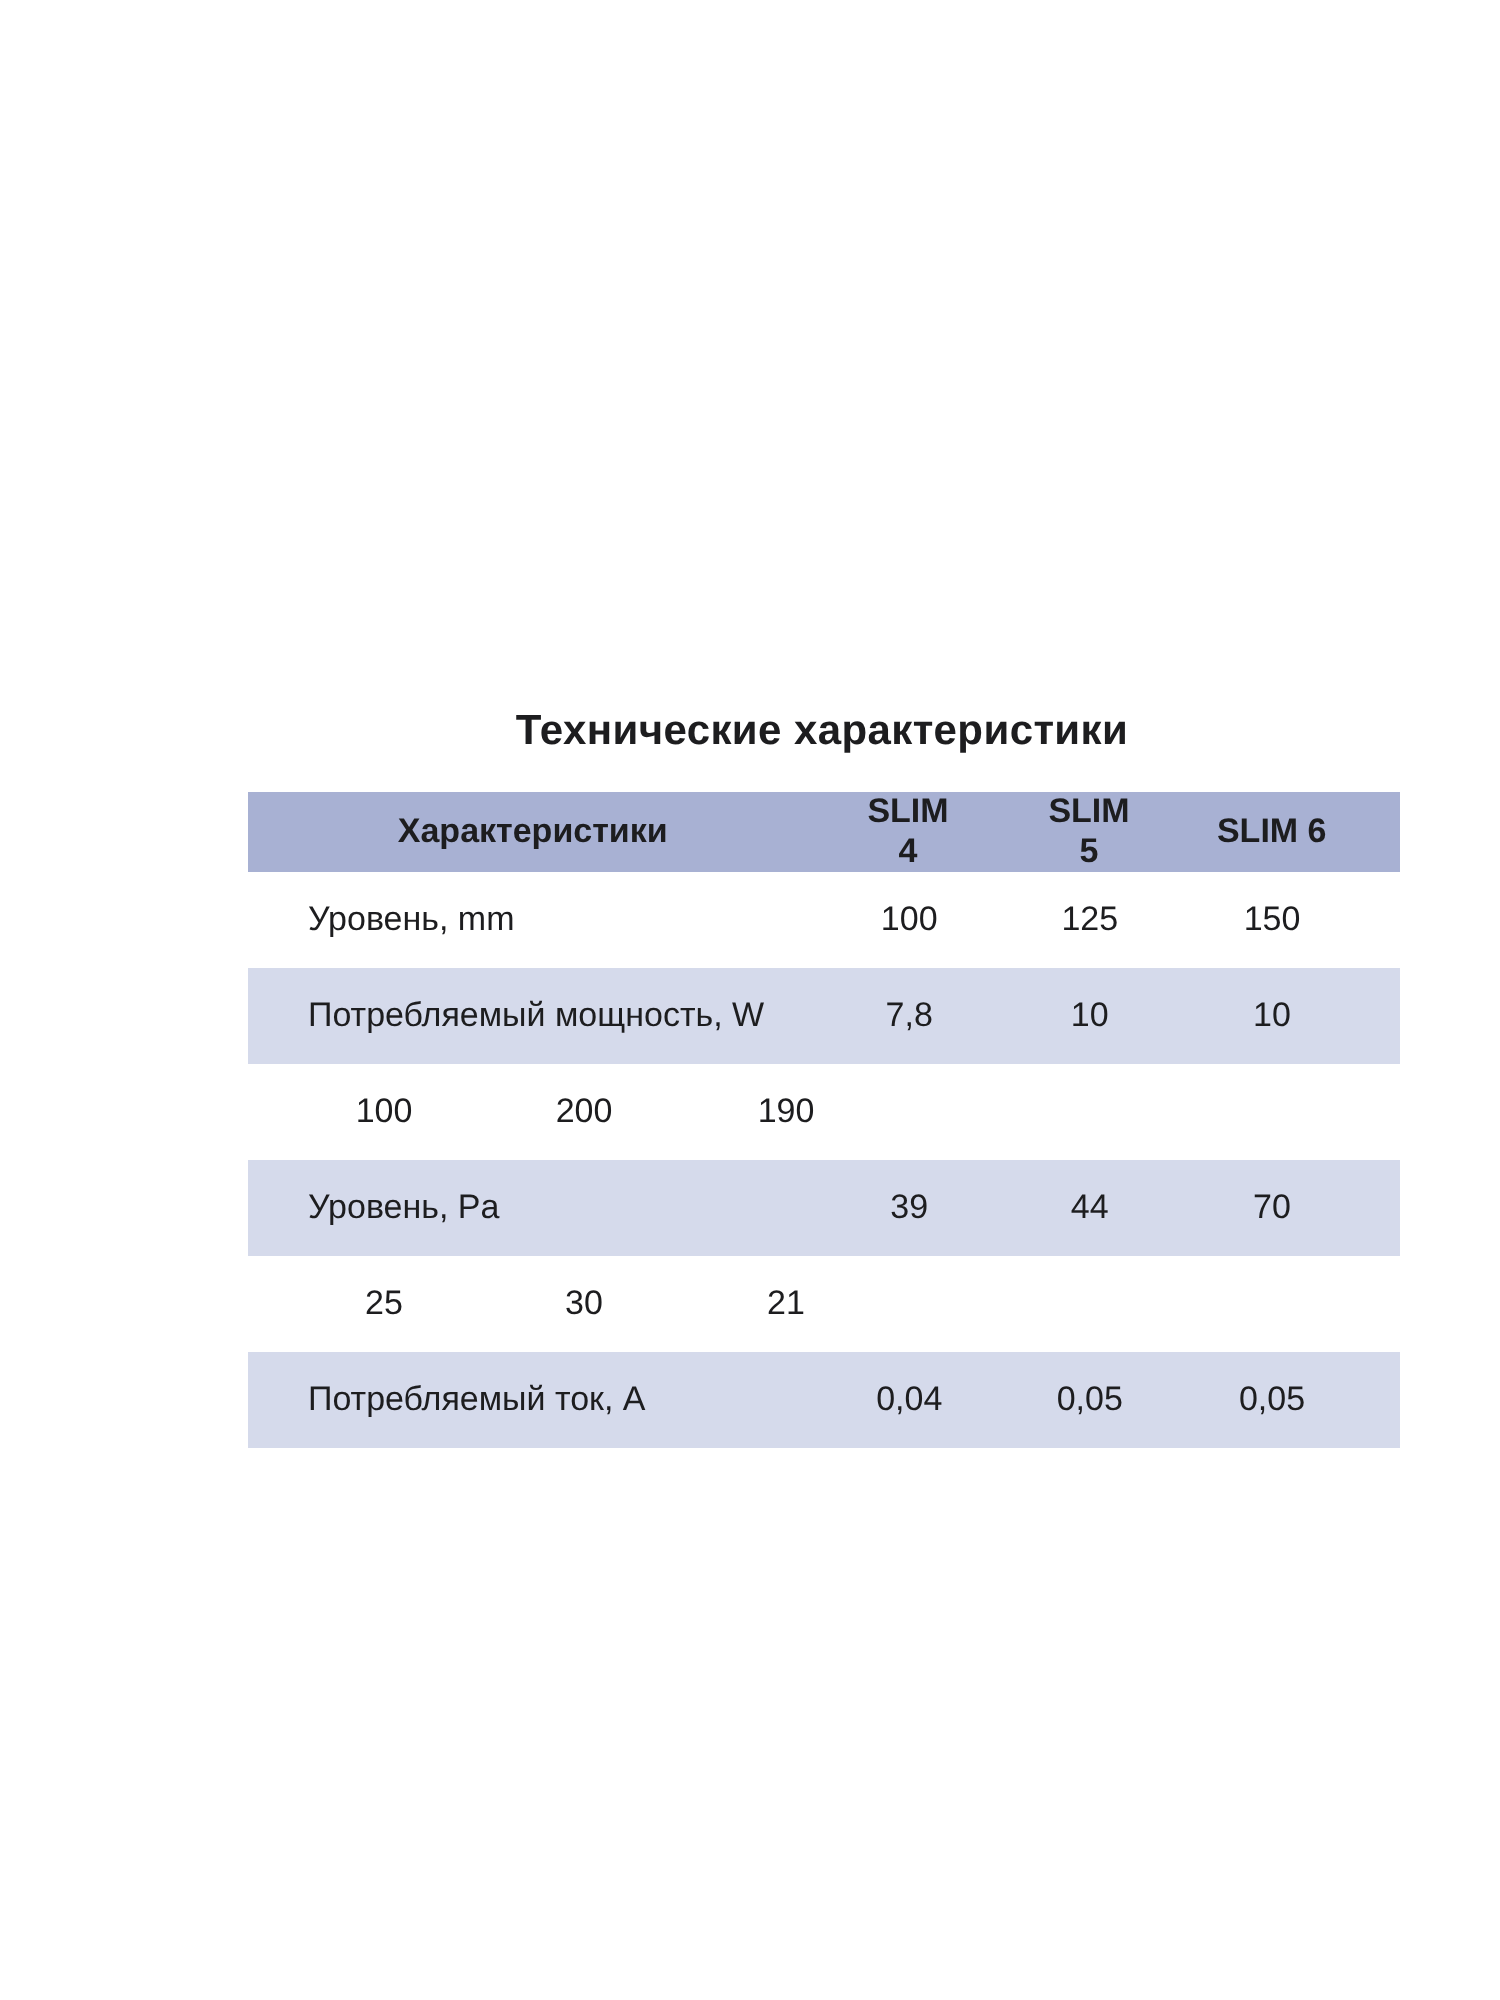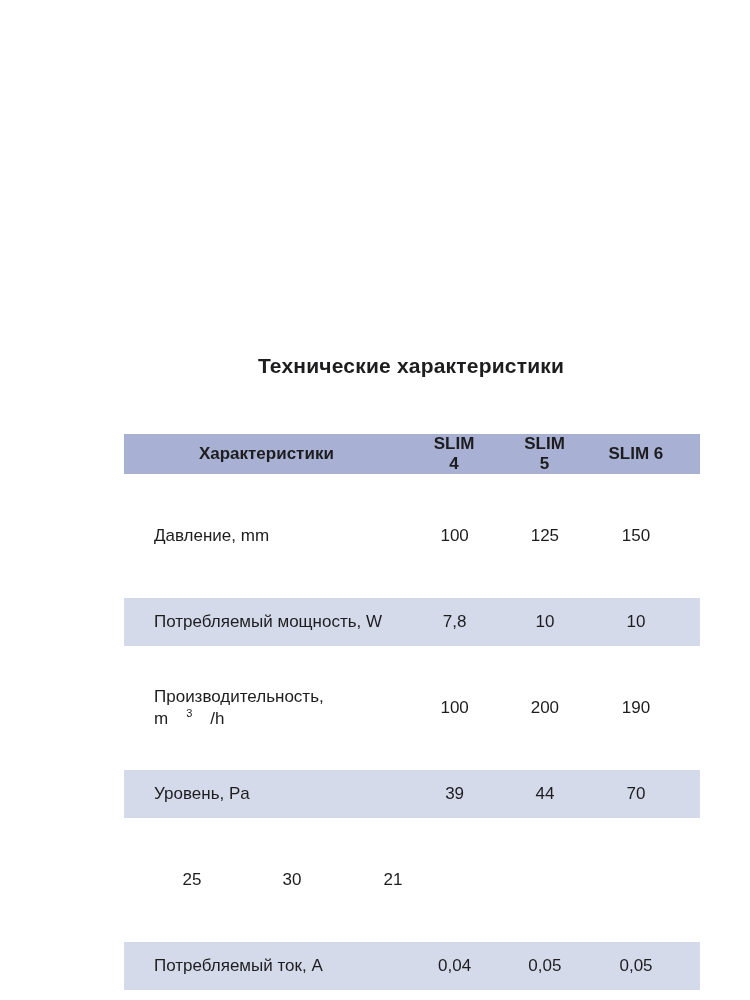--- a/index.html
+++ b/index.html
@@ -38,21 +38,20 @@
     position: absolute;
     top: 342px;
     left: 70px;
     width: 612px;
   }
   .row {
     display: flex;
     align-items: center;
     height: 48px;
     background: transparent;
-    margin-top: 38px;
   }
   .row.header {
     height: 40px;
     background: var(--header-bg);
     font-weight: 700;
   }
   .row:nth-child(odd):not(.header) {
     background: var(--stripe-bg);
   }
   .cell {
@@ -86,35 +85,34 @@
   <div class="table">
 
     <div class="row header">
       <div class="cell label">Характеристики</div>
       <div class="cell val">SLIM 4</div>
       <div class="cell val">SLIM 5</div>
       <div class="cell val">SLIM 6</div>
     </div>
 
     <div class="row">
-      <div class="cell label">Давление, mm</div>
+      <div class="cell label">Уровень, mm</div>
       <div class="cell val">100</div>
       <div class="cell val">125</div>
       <div class="cell val">150</div>
     </div>
 
     <div class="row">
       <div class="cell label">Потребляемый мощность, W</div>
       <div class="cell val">7,8</div>
       <div class="cell val">10</div>
       <div class="cell val">10</div>
     </div>
 
     <div class="row">
-      <div class="cell label">Производительность, m<sup>3</sup>/h</div>
       <div class="cell val">100</div>
       <div class="cell val">200</div>
       <div class="cell val">190</div>
     </div>
 
     <div class="row">
       <div class="cell label">Уровень, Pa</div>
       <div class="cell val">39</div>
       <div class="cell val">44</div>
       <div class="cell val">70</div>

